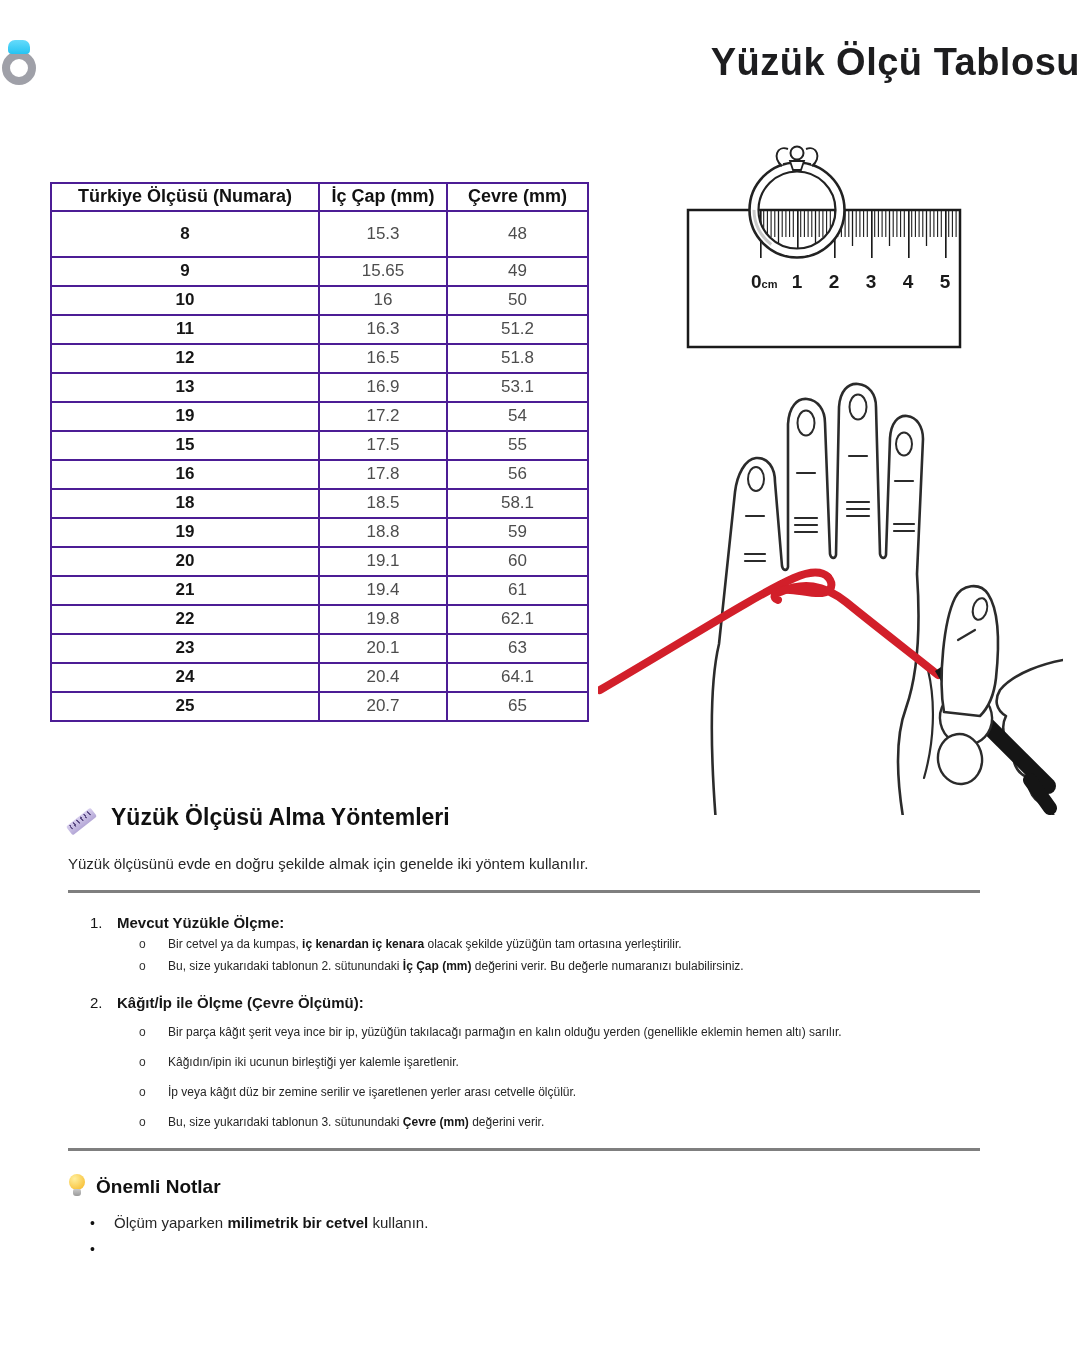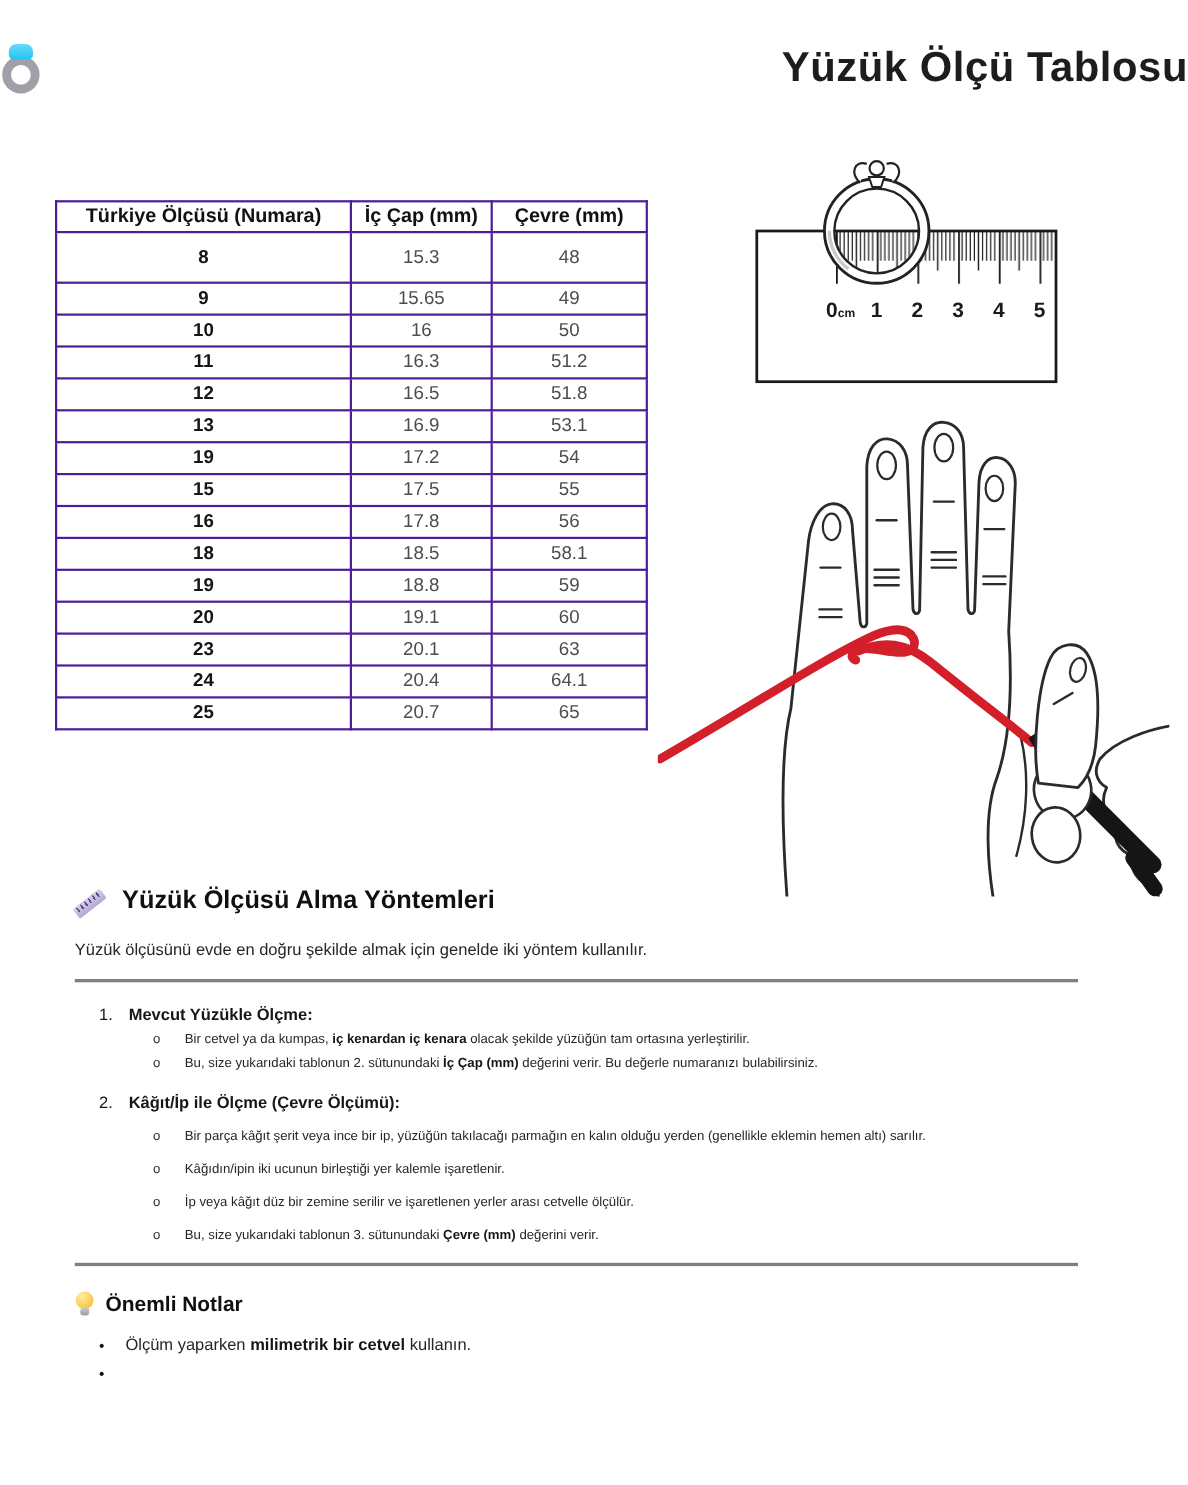--- a/index.html
+++ b/index.html
@@ -163,20 +163,30 @@
             <td>19</td>
             <td>18.8</td>
             <td>59</td>
           </tr>
           <tr>
             <td>20</td>
             <td>19.1</td>
             <td>60</td>
           </tr>
           <tr>
+            <td>21</td>
+            <td>19.4</td>
+            <td>61</td>
+          </tr>
+          <tr>
+            <td>22</td>
+            <td>19.8</td>
+            <td>62.1</td>
+          </tr>
+          <tr>
             <td>23</td>
             <td>20.1</td>
             <td>63</td>
           </tr>
           <tr>
             <td>24</td>
             <td>20.4</td>
             <td>64.1</td>
           </tr>
           <tr>

